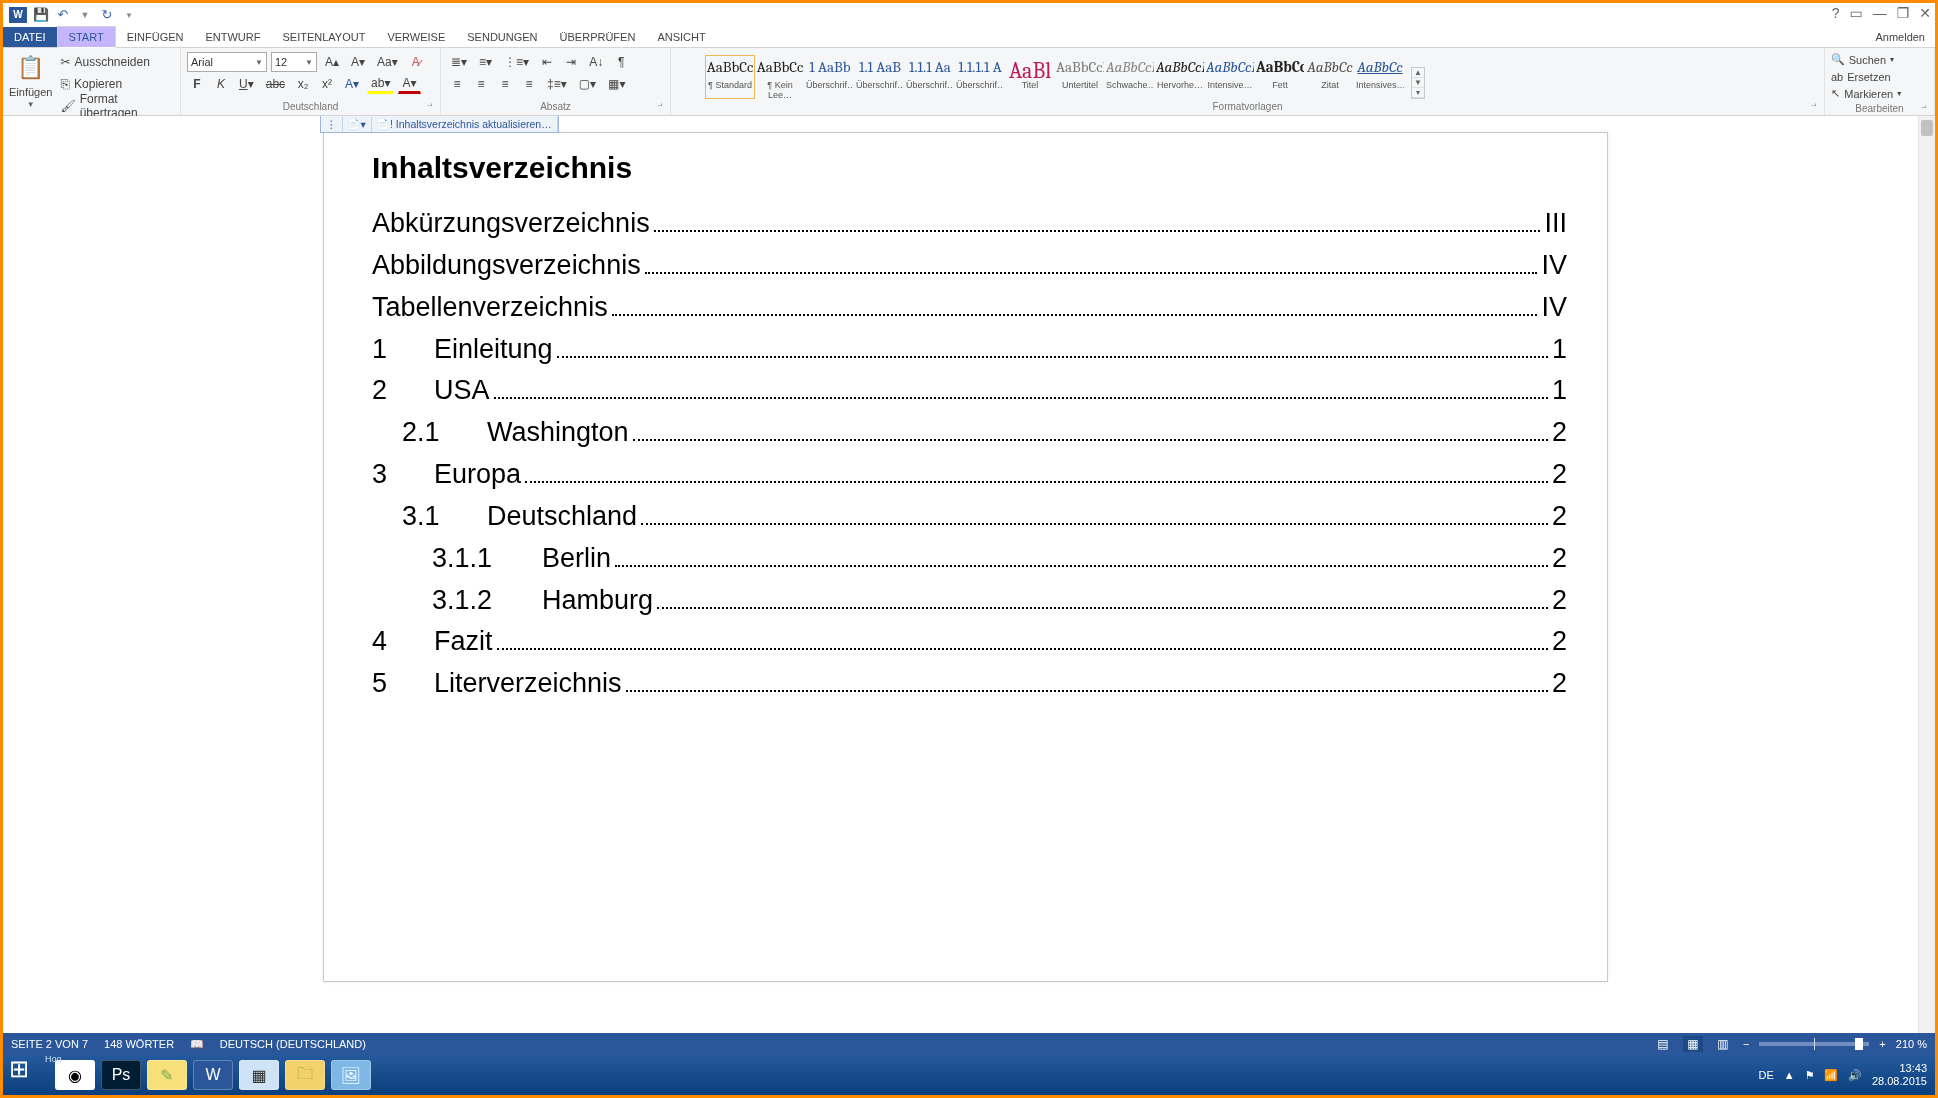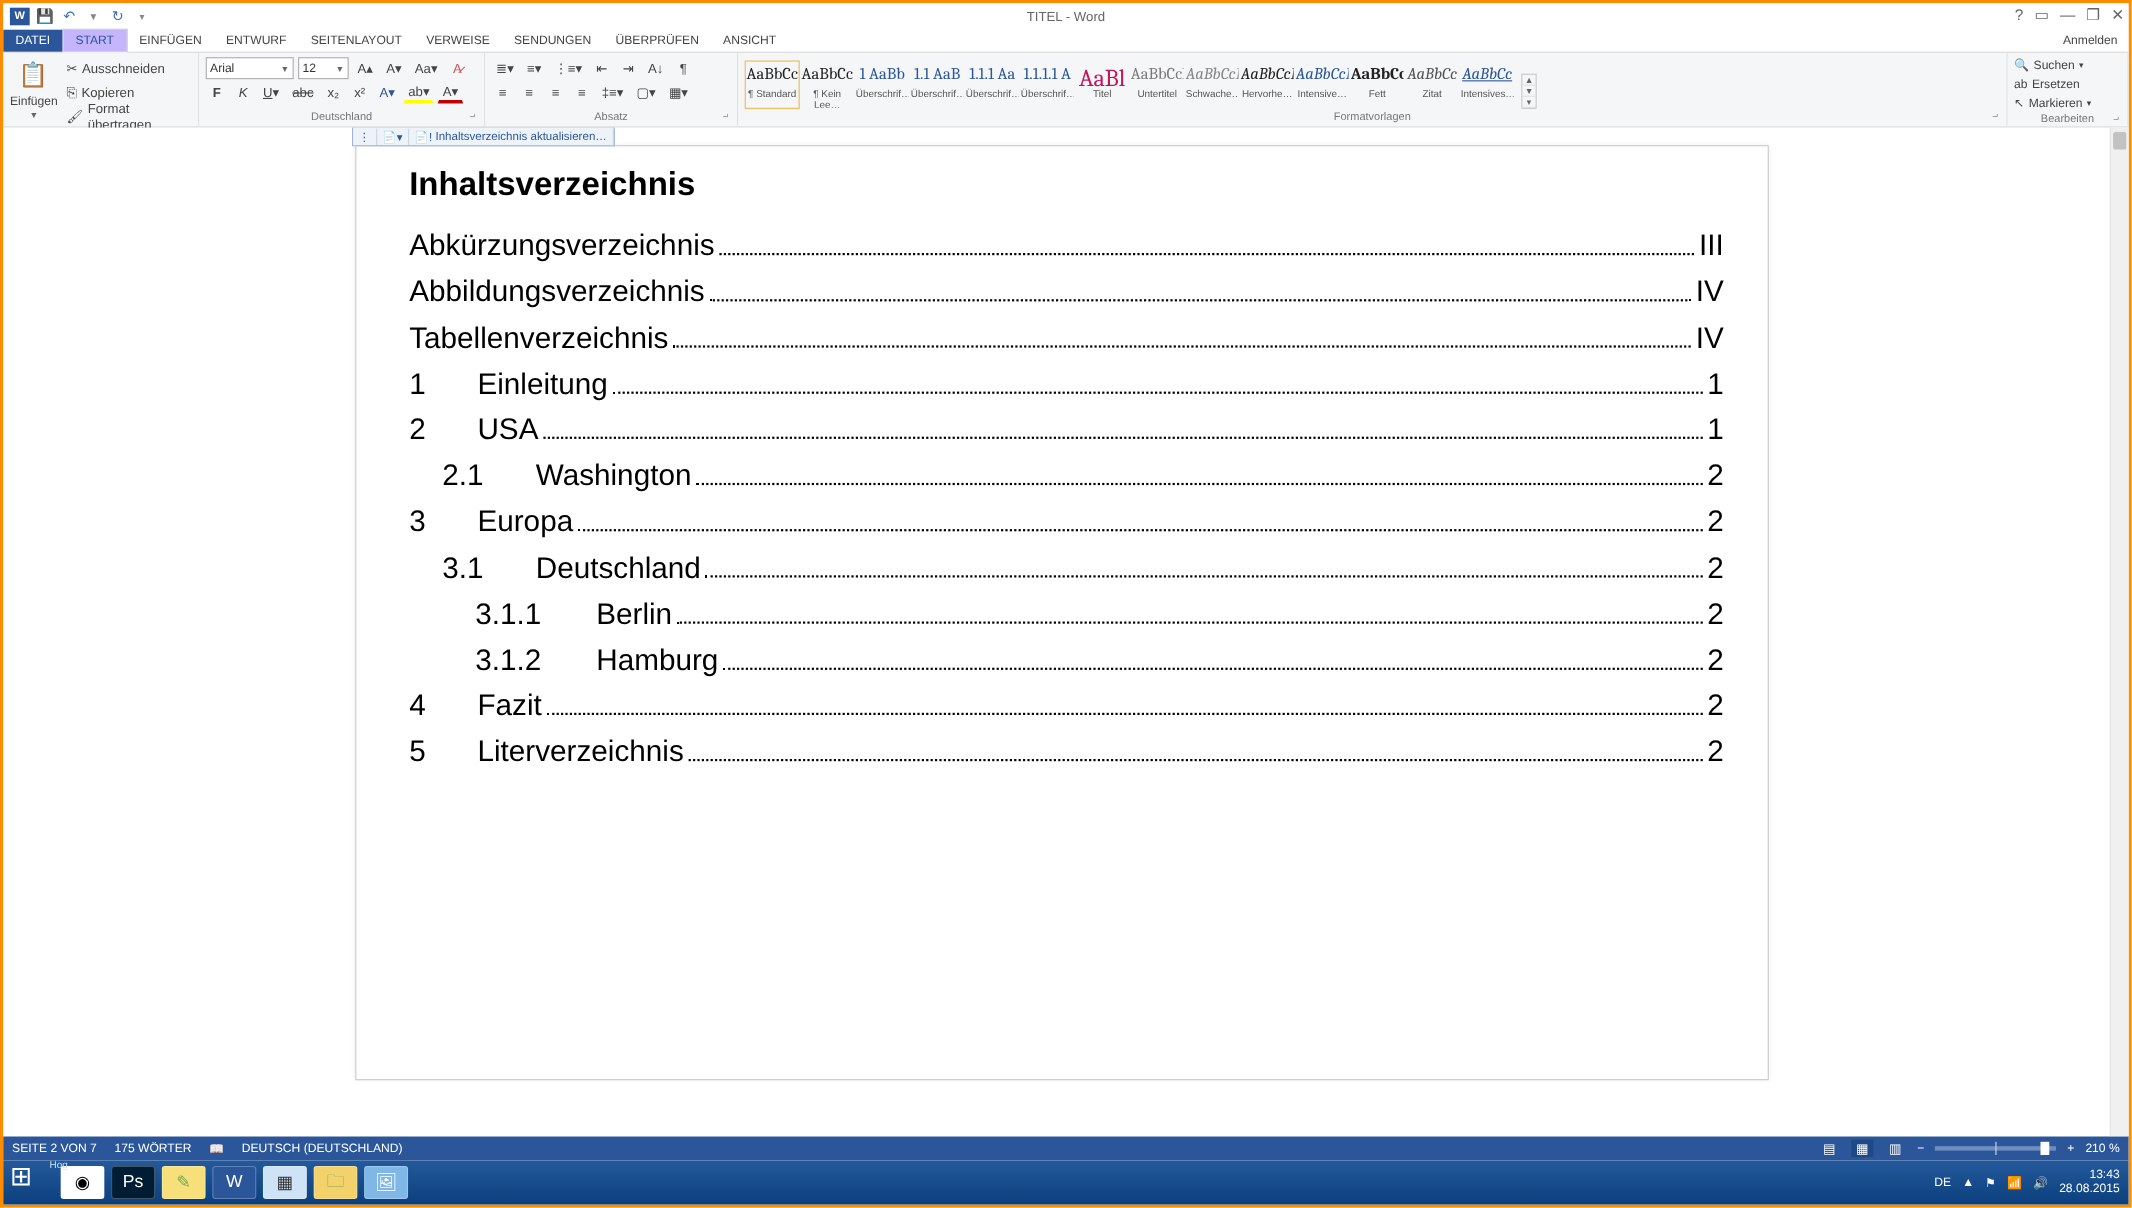--- a/index.html
+++ b/index.html
@@ -28,21 +28,21 @@
   .rgroup-label::after { content:"⌐"; position:absolute; right:2px; bottom:1px; font-size:9px; color:#888; transform:scaleX(-1) scaleY(-1);}
   .grow { display:flex; align-items:flex-end; gap:4px; }
   .gcol { display:flex; flex-direction:column; gap:2px;}
   .btn-sm { height:20px; min-width:20px; padding:0 3px; display:flex; align-items:center; justify-content:center; font-size:12px; color:#444; border:1px solid transparent; }
   .combo { height:20px; border:1px solid #ababab; background:#fff; display:flex; align-items:center; padding:0 3px; font-size:11px; color:#333;}
   .combo .dd{ margin-left:auto; font-size:8px; color:#666; padding-left:4px;}
   .paste-big { width:44px; display:flex; flex-direction:column; align-items:center; gap:2px; font-size:11px; color:#444;}
   .paste-big .icn{ width:32px; height:32px; display:flex; align-items:center; justify-content:center; font-size:22px;}
   .style-tile { width:50px; height:44px; border:1px solid transparent; text-align:center; font-size:9px; color:#555; padding-top:2px; overflow:hidden;}
   .style-tile .prev{ font-family: Cambria, "Times New Roman", serif; font-size:15px; color:#222; height:22px; overflow:hidden; white-space:nowrap;}
-  .style-row { display:flex; }
+  .style-row { display:flex;margin-left:28px; }
   .style-scroll { width:14px; display:flex; flex-direction:column; border:1px solid #c8c8c8; margin-left:2px;}
   .style-scroll div{ flex:1; display:flex; align-items:center; justify-content:center; font-size:8px; color:#666; border-bottom:1px solid #e0e0e0;}
   .edit-col { display:flex; flex-direction:column; gap:2px; font-size:11px; color:#444;}
   .edit-col div{ display:flex; align-items:center; gap:4px; height:15px;}
 
   
   .workspace { flex:1; background:#fff; position:relative; overflow:hidden;}
   .vscroll { position:absolute; right:0; top:0; bottom:0; width:17px; background:#f0f0f0; border-left:1px solid #e3e3e3;}
   .vscroll .thumb{ position:absolute; left:2px; right:2px; top:4px; height:16px; background:#c2c2c2; border-radius:2px;}
   .page { position:absolute; left:320px; top:16px; width:1285px; height:850px; background:#fff; border:1px solid #c9c9c9; box-shadow:0 0 4px rgba(0,0,0,.08);}
@@ -85,21 +85,20 @@
 
   <div class="titlebar">
     <div class="qat">
       <span class="qat-icn" style="background:#2b579a;color:#fff;font-weight:bold;font-size:10px;width:18px;">W</span>
       <span class="qat-icn">💾</span>
       <span class="qat-icn">↶</span>
       <span class="qat-icn" style="font-size:9px;color:#888">▼</span>
       <span class="qat-icn">↻</span>
       <span class="qat-icn" style="font-size:9px;color:#888">▾</span>
     </div>
-    <div class="title-center">TITEL - Word</div>
     <div class="win-controls">
       <span>?</span>
       <span>▭</span>
       <span>—</span>
       <span>❐</span>
       <span>✕</span>
     </div>
   </div>
 
   <div class="ribbon-tabs">
@@ -383,21 +382,21 @@
               <span class="dots"></span>
               <span class="pg">2</span>
             </div>
           </div>
       </div>
     </div>
   </div>
 
   <div class="statusbar">
     <span>SEITE 2 VON 7</span>
-    <span>175 WÖRTER</span>
+    <span>148 WÖRTER</span>
     <span>📖</span>
     <span>DEUTSCH (DEUTSCHLAND)</span>
     <div class="right">
       <span class="view-btn">▤</span>
       <span class="view-btn" style="background:#1d4a87">▦</span>
       <span class="view-btn">▥</span>
       <span>−</span>
       <div class="zoom-track">
           <div class="knob"></div>
         </div>

